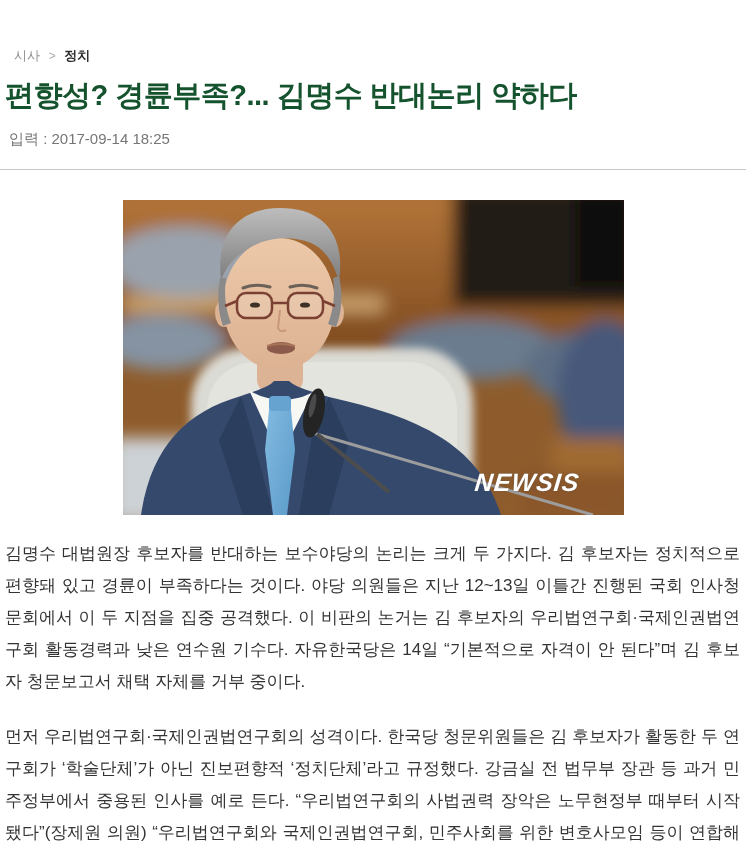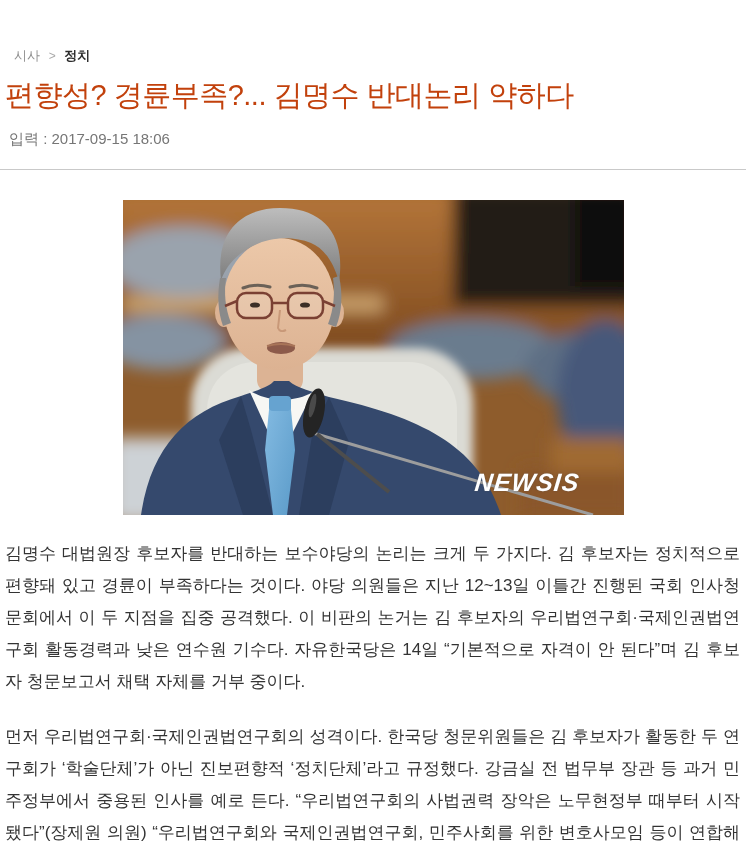--- a/index.html
+++ b/index.html
@@ -15,21 +15,21 @@
     padding: 15px 0 0 14px;
     font-size: 13px; color: #909090; letter-spacing: 0;
   }
   .breadcrumb .crumb { color: #8e8e8e; text-decoration: none; cursor: pointer; }
   .breadcrumb .sep { margin: 0 5px; color: #aaa; font-size: 12px; }
   .breadcrumb .crumb.current { color: #2b2b2b; font-weight: bold; }
 
   h1.title {
     margin: 12px 4px 0 5px;
     font-size: 29px; line-height: 36px;
-    font-weight: 400; color: #c2410c; letter-spacing: -0.5px;
+    font-weight: 700; color: #14532d; letter-spacing: -0.5px;
   }
 
   .meta {
     margin: 17px 0 0 9px;
     font-size: 15px; color: #767676;
   }
 
   .divider {
     margin: 20px 0 0 0; border: none;
     border-top: 1px solid #c9c9c9; height: 0;
@@ -62,21 +62,21 @@
 <div class="page">
 
   <div class="breadcrumb">
     <span class="crumb">시사</span>
     <span class="sep">&gt;</span>
     <span class="crumb current">정치</span>
   </div>
 
   <h1 class="title">편향성? 경륜부족?... 김명수 반대논리 약하다</h1>
 
-  <div class="meta">입력 : 2017-09-15 18:06</div>
+  <div class="meta">입력 : 2017-09-14 18:25</div>
 
   <hr class="divider">
 
   <figure class="photo">
     <svg viewBox="0 0 501 315" aria-hidden="true">
       <defs>
         <filter id="blur8" x="-20%" y="-20%" width="140%" height="140%">
             <feGaussianBlur stdDeviation="8"></feGaussianBlur>
           </filter>
         <filter id="blur5" x="-20%" y="-20%" width="140%" height="140%">

